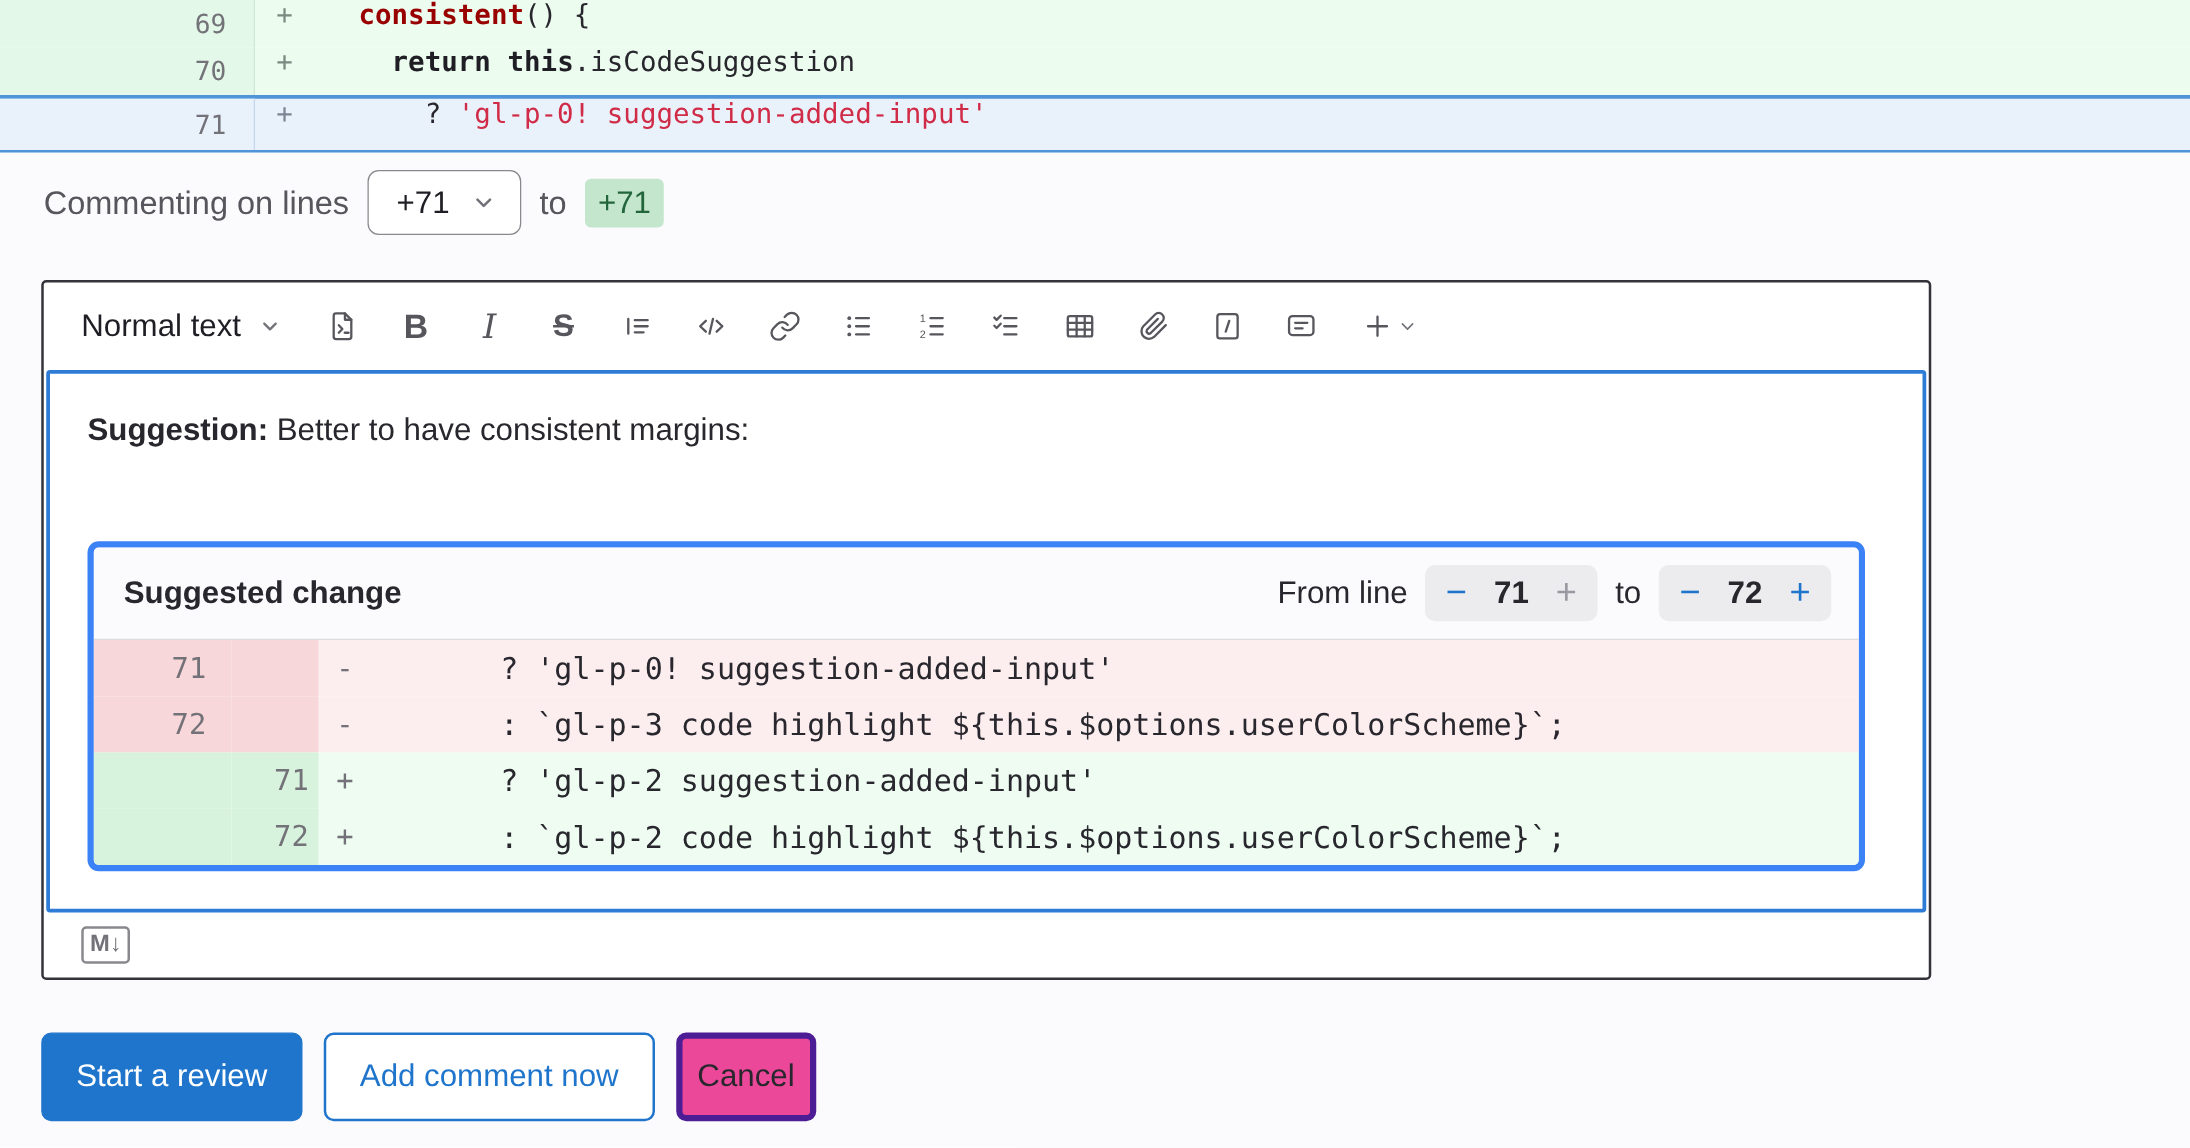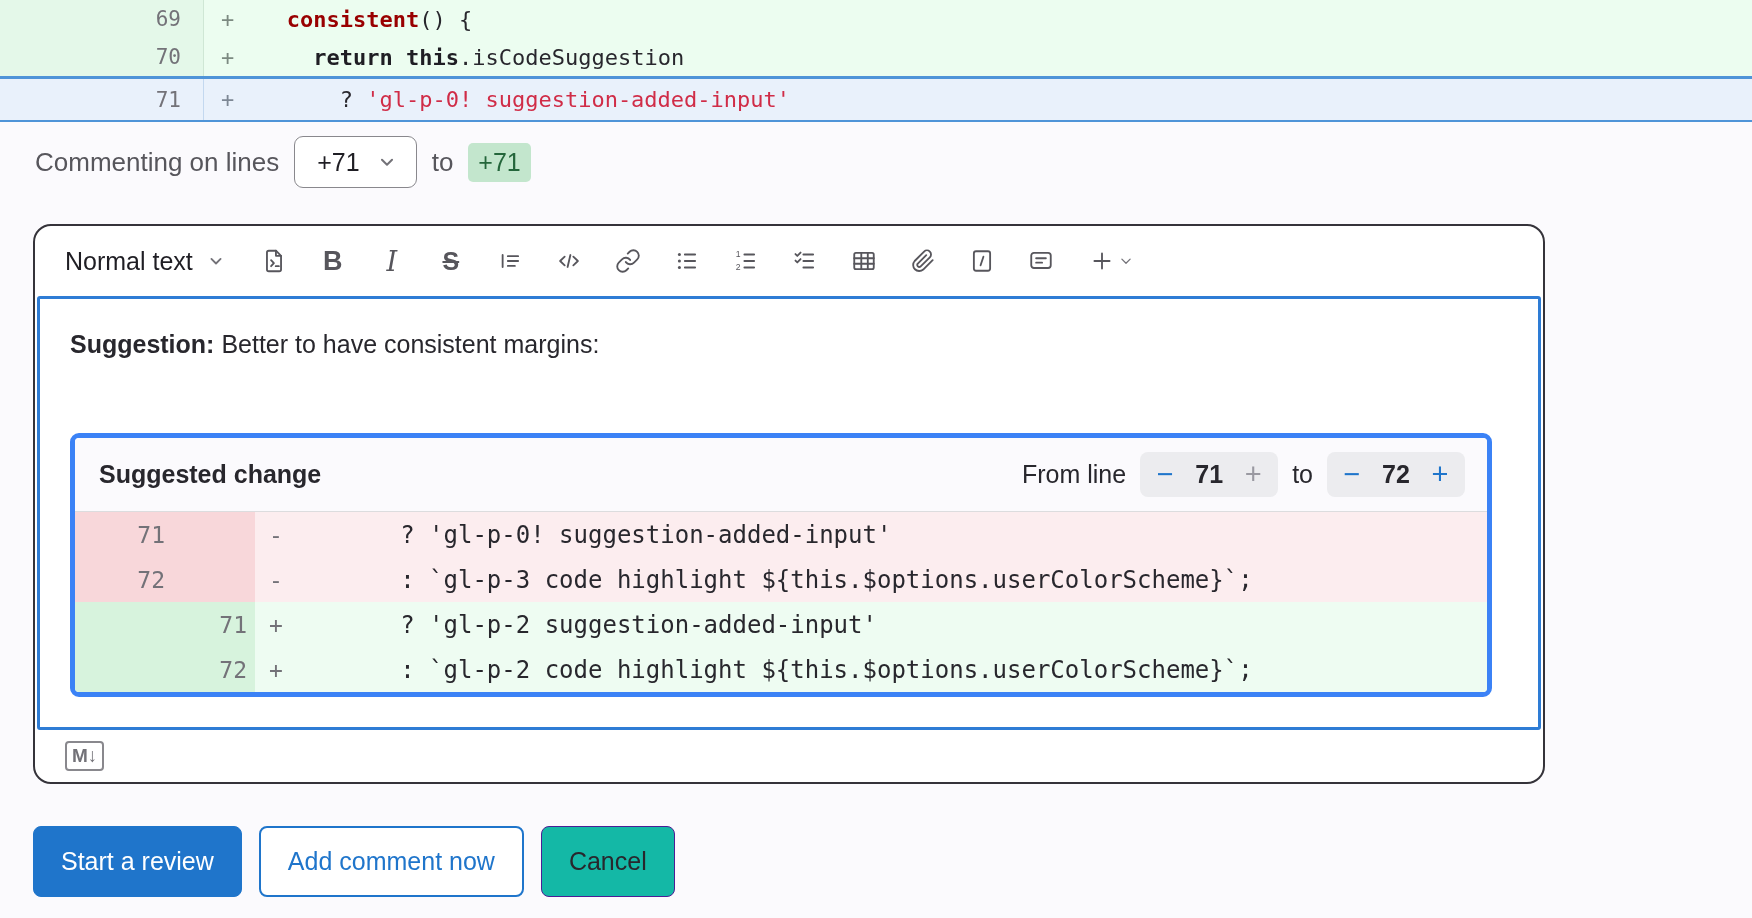--- a/index.html
+++ b/index.html
@@ -7,21 +7,21 @@
   body{
     width:1752px;height:918px;overflow:hidden;
     background:#fbfafd;
     font-family:"Liberation Sans", sans-serif;
     color:#28272d;
   }
   pre{margin:0;font-family:"DejaVu Sans Mono", monospace;}
 
   
   .top-diff{width:1752px;}
-  .td-row{display:flex;align-items:center;height:38px;}
+  .td-row{display:flex;align-items:flex-start;height:38px;}
   .td-row.added{background:#ecfdf0;}
   .td-row.added .td-gutter{background:#e4f8e9;border-right:1px solid #cfe7d5;}
   .td-row.selected{background:#e9f1fb;height:46px;border-top:3px solid #4f94d8;border-bottom:2px solid #4f94d8;}
   .td-row.selected .td-gutter{background:#e9f1fb;border-right:1px solid #c3d8ef;}
   .td-gutter{width:204px;height:100%;display:flex;align-items:center;justify-content:flex-end;
     padding-right:22px;font-family:"DejaVu Sans Mono", monospace;font-size:21px;color:#737278;cursor:pointer;}
   .td-content{flex:1;display:flex;align-items:center;font-family:"DejaVu Sans Mono", monospace;font-size:22px;color:#28272d;}
   .td-sign{margin-left:17px;width:26px;color:#7c8a81;}
   .td-row.selected .td-sign{color:#7d8794;}
   .td-code{font-size:22px;}
@@ -29,21 +29,21 @@
   .tok-kw{color:#1f1e24;font-weight:700;}
   .tok-str{color:#d02c47;}
 
   
   .commenting-row{display:flex;align-items:center;gap:15px;margin:14px 0 0 35px;font-size:26px;color:#57565c;}
   .lines-dropdown{display:flex;align-items:center;gap:16px;height:52px;padding:0 18px 0 22px;
     background:#fff;border:1px solid #89888d;border-radius:9px;font-size:25px;color:#1f1e24;cursor:pointer;}
   .line-badge{background:#c3e6cd;color:#24663b;font-size:25px;padding:5px 10px;border-radius:5px;}
 
   
-  .editor{margin:36px 0 0 33px;width:1512px;background:#fff;border:2px solid #35333a;border-radius:18px;}
+  .editor{margin:36px 0 0 33px;width:1512px;background:#fff;border:2px solid #35333a;border-radius:4px;}
   .toolbar{height:70px;display:flex;align-items:center;padding:0 14px 0 30px;gap:13px;}
   .tb-text-style{display:flex;align-items:center;gap:13px;background:none;border:none;
     font-family:"Liberation Sans",sans-serif;font-size:25px;color:#1f1e24;margin-right:12px;cursor:pointer;padding:0;}
   .tb-btn{width:46px;height:46px;display:flex;align-items:center;justify-content:center;gap:2px;
     background:none;border:none;color:#57565c;cursor:pointer;padding:0;border-radius:6px;}
   .tb-btn.wide{width:70px;}
   .glyph{font-family:"Liberation Sans",sans-serif;color:#57565c;}
   .g-bold{font-weight:800;font-size:27px;}
   .g-italic{font-family:"DejaVu Serif",serif;font-style:italic;font-size:27px;}
   .g-strike{text-decoration:line-through;font-size:25px;font-weight:600;}
@@ -76,21 +76,21 @@
 
   .ed-footer{height:52px;display:flex;align-items:center;justify-content:space-between;padding:0 28px 0 30px;}
   .switch-btn{background:none;border:none;font-family:"Liberation Sans",sans-serif;font-size:24px;color:#57565c;cursor:pointer;padding:0;}
   .md-icon{border:2px solid #89888d;border-radius:4px;color:#737278;font-size:19px;font-weight:700;padding:0 5px;line-height:26px;cursor:pointer;}
 
   
   .actions{display:flex;gap:17px;margin:42px 0 0 33px;}
   .btn{height:71px;display:flex;align-items:center;border-radius:8px;font-family:"Liberation Sans",sans-serif;font-size:25px;cursor:pointer;}
   .btn-primary{background:#1f75cb;border:1px solid #1f75cb;color:#fff;padding:0 27px;}
   .btn-secondary{background:#fff;border:2px solid #1f75cb;color:#1f75cb;padding:0 27px;}
-  .btn-default{background:#14b8a6;border:1px solid #4c1d95;color:#28272d;padding:0 27px;}
+  .btn-default{background:#ec4899;border:5px solid #4c1d95;color:#28272d;padding:0 12px;}
 
   
   .sliver{margin-top:27px;height:12px;display:flex;border-top:1px solid #dcdcde;}
   .sliver-gutter{width:204px;background:#dff3e6;border-right:1px solid #cfe7d5;}
   .sliver-content{flex:1;background:#effbf2;}
 </style>
 </head>
 <body>
 
 <div class="top-diff">

